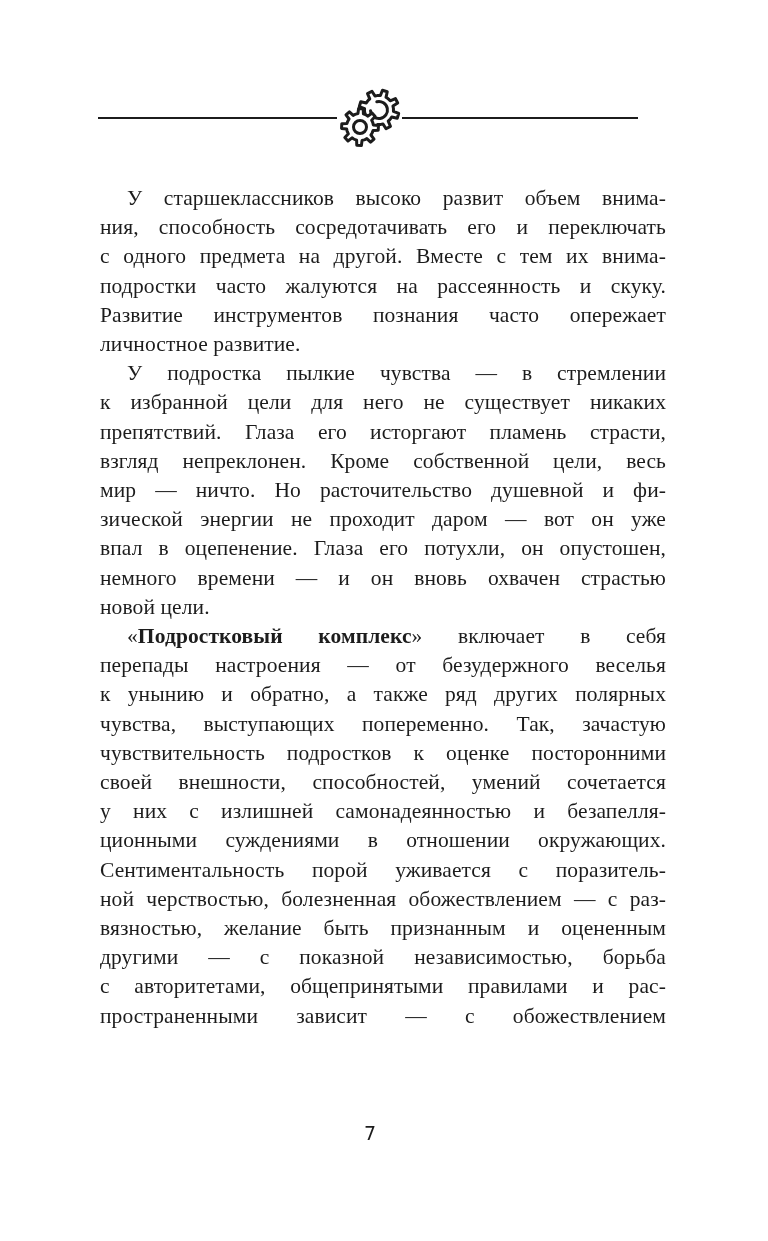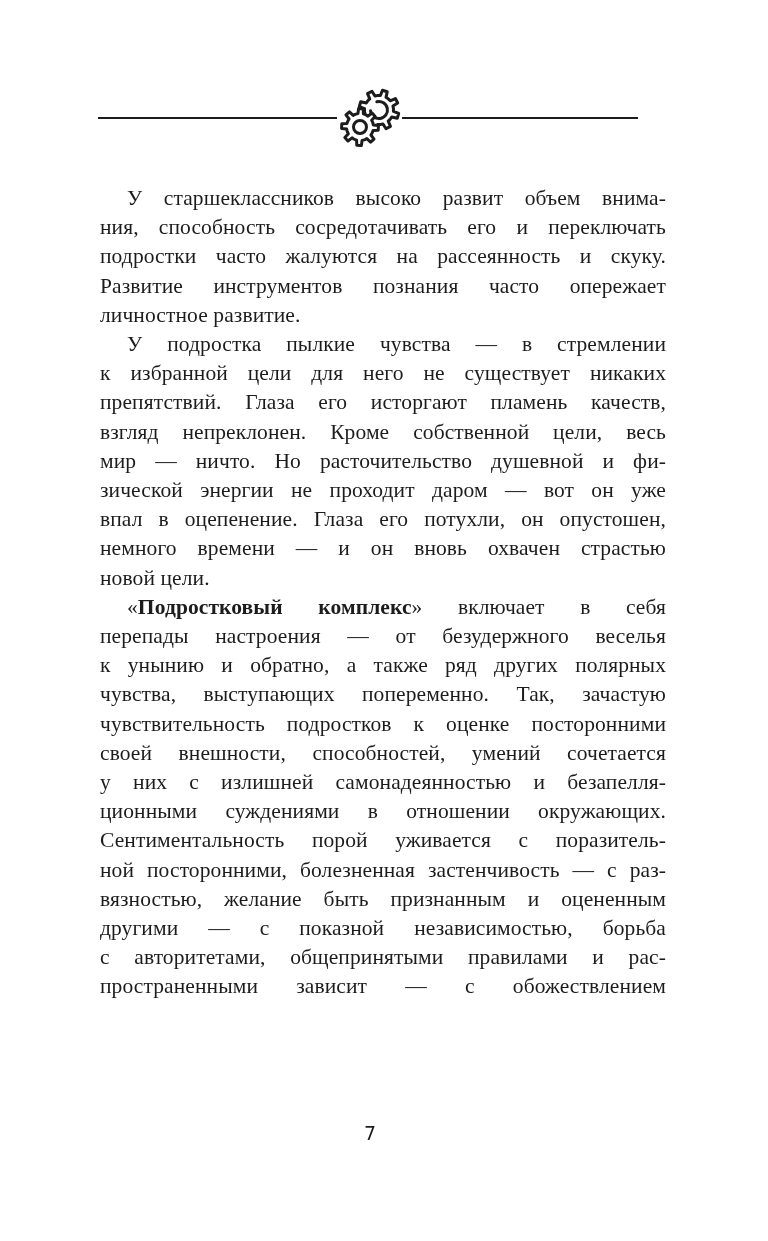--- a/index.html
+++ b/index.html
@@ -63,46 +63,47 @@
         <path id="gear-front" d="M38.85 36.87L39.34 38.93L44.45 39.60L44.22 44.23L39.07 44.39L38.37 46.40L38.01 47.16L36.90 48.97L40.03 53.06L36.59 56.17L32.84 52.64L30.93 53.57L30.13 53.85L28.07 54.34L27.40 59.45L22.77 59.22L22.61 54.07L20.60 53.37L19.84 53.01L18.03 51.90L13.94 55.03L10.83 51.59L14.36 47.84L13.43 45.93L13.15 45.13L12.66 43.07L7.55 42.40L7.78 37.77L12.93 37.61L13.63 35.60L13.99 34.84L15.10 33.03L11.97 28.94L15.41 25.83L19.16 29.36L21.07 28.43L21.87 28.15L23.93 27.66L24.60 22.55L29.23 22.78L29.39 27.93L31.40 28.63L32.16 28.99L33.97 30.10L38.06 26.97L41.17 30.41L37.64 34.16L38.57 36.07Z"></path>
         <circle cx="26" cy="41" r="6.5"></circle>
       </g>
     </svg>
   </div>
 
   <div class="text-block">
       <div class="paragraph">
         <div class="line first"><span>У старшеклассников высоко развит объем внима-</span></div>
         <div class="line"><span>ния, способность сосредотачивать его и переключать</span></div>
+        <div class="line"><span>с одного предмета на другой. Вместе с тем их внима-</span></div>
         <div class="line"><span>подростки часто жалуются на рассеянность и скуку.</span></div>
         <div class="line"><span>Развитие инструментов познания часто опережает</span></div>
         <div class="line last"><span>личностное развитие.</span></div>
       </div>
       <div class="paragraph">
         <div class="line first"><span>У подростка пылкие чувства — в стремлении</span></div>
         <div class="line"><span>к избранной цели для него не существует никаких</span></div>
-        <div class="line"><span>препятствий. Глаза его исторгают пламень качеств,</span></div>
+        <div class="line"><span>препятствий. Глаза его исторгают пламень страсти,</span></div>
         <div class="line"><span>взгляд непреклонен. Кроме собственной цели, весь</span></div>
         <div class="line"><span>мир — ничто. Но расточительство душевной и фи-</span></div>
         <div class="line"><span>зической энергии не проходит даром — вот он уже</span></div>
         <div class="line"><span>впал в оцепенение. Глаза его потухли, он опустошен,</span></div>
         <div class="line"><span>немного времени — и он вновь охвачен страстью</span></div>
         <div class="line last"><span>новой цели.</span></div>
       </div>
       <div class="paragraph">
         <div class="line first"><span>«</span><span class="bold">Подростковый комплекс</span><span>» включает в себя</span></div>
         <div class="line"><span>перепады настроения — от безудержного веселья</span></div>
         <div class="line"><span>к унынию и обратно, а также ряд других полярных</span></div>
         <div class="line"><span>чувства, выступающих попеременно. Так, зачастую</span></div>
         <div class="line"><span>чувствительность подростков к оценке посторонними</span></div>
         <div class="line"><span>своей внешности, способностей, умений сочетается</span></div>
         <div class="line"><span>у них с излишней самонадеянностью и безапелля-</span></div>
         <div class="line"><span>ционными суждениями в отношении окружающих.</span></div>
         <div class="line"><span>Сентиментальность порой уживается с поразитель-</span></div>
-        <div class="line"><span>ной посторонними, болезненная застенчивость — с раз-</span></div>
+        <div class="line"><span>ной черствостью, болезненная обожествлением — с раз-</span></div>
         <div class="line"><span>вязностью, желание быть признанным и оцененным</span></div>
         <div class="line"><span>другими — с показной независимостью, борьба</span></div>
         <div class="line"><span>с авторитетами, общепринятыми правилами и рас-</span></div>
         <div class="line"><span>пространенными зависит — с обожествлением</span></div>
       </div>
     </div>
 
   <div class="folio">7</div>
 
 </div>

